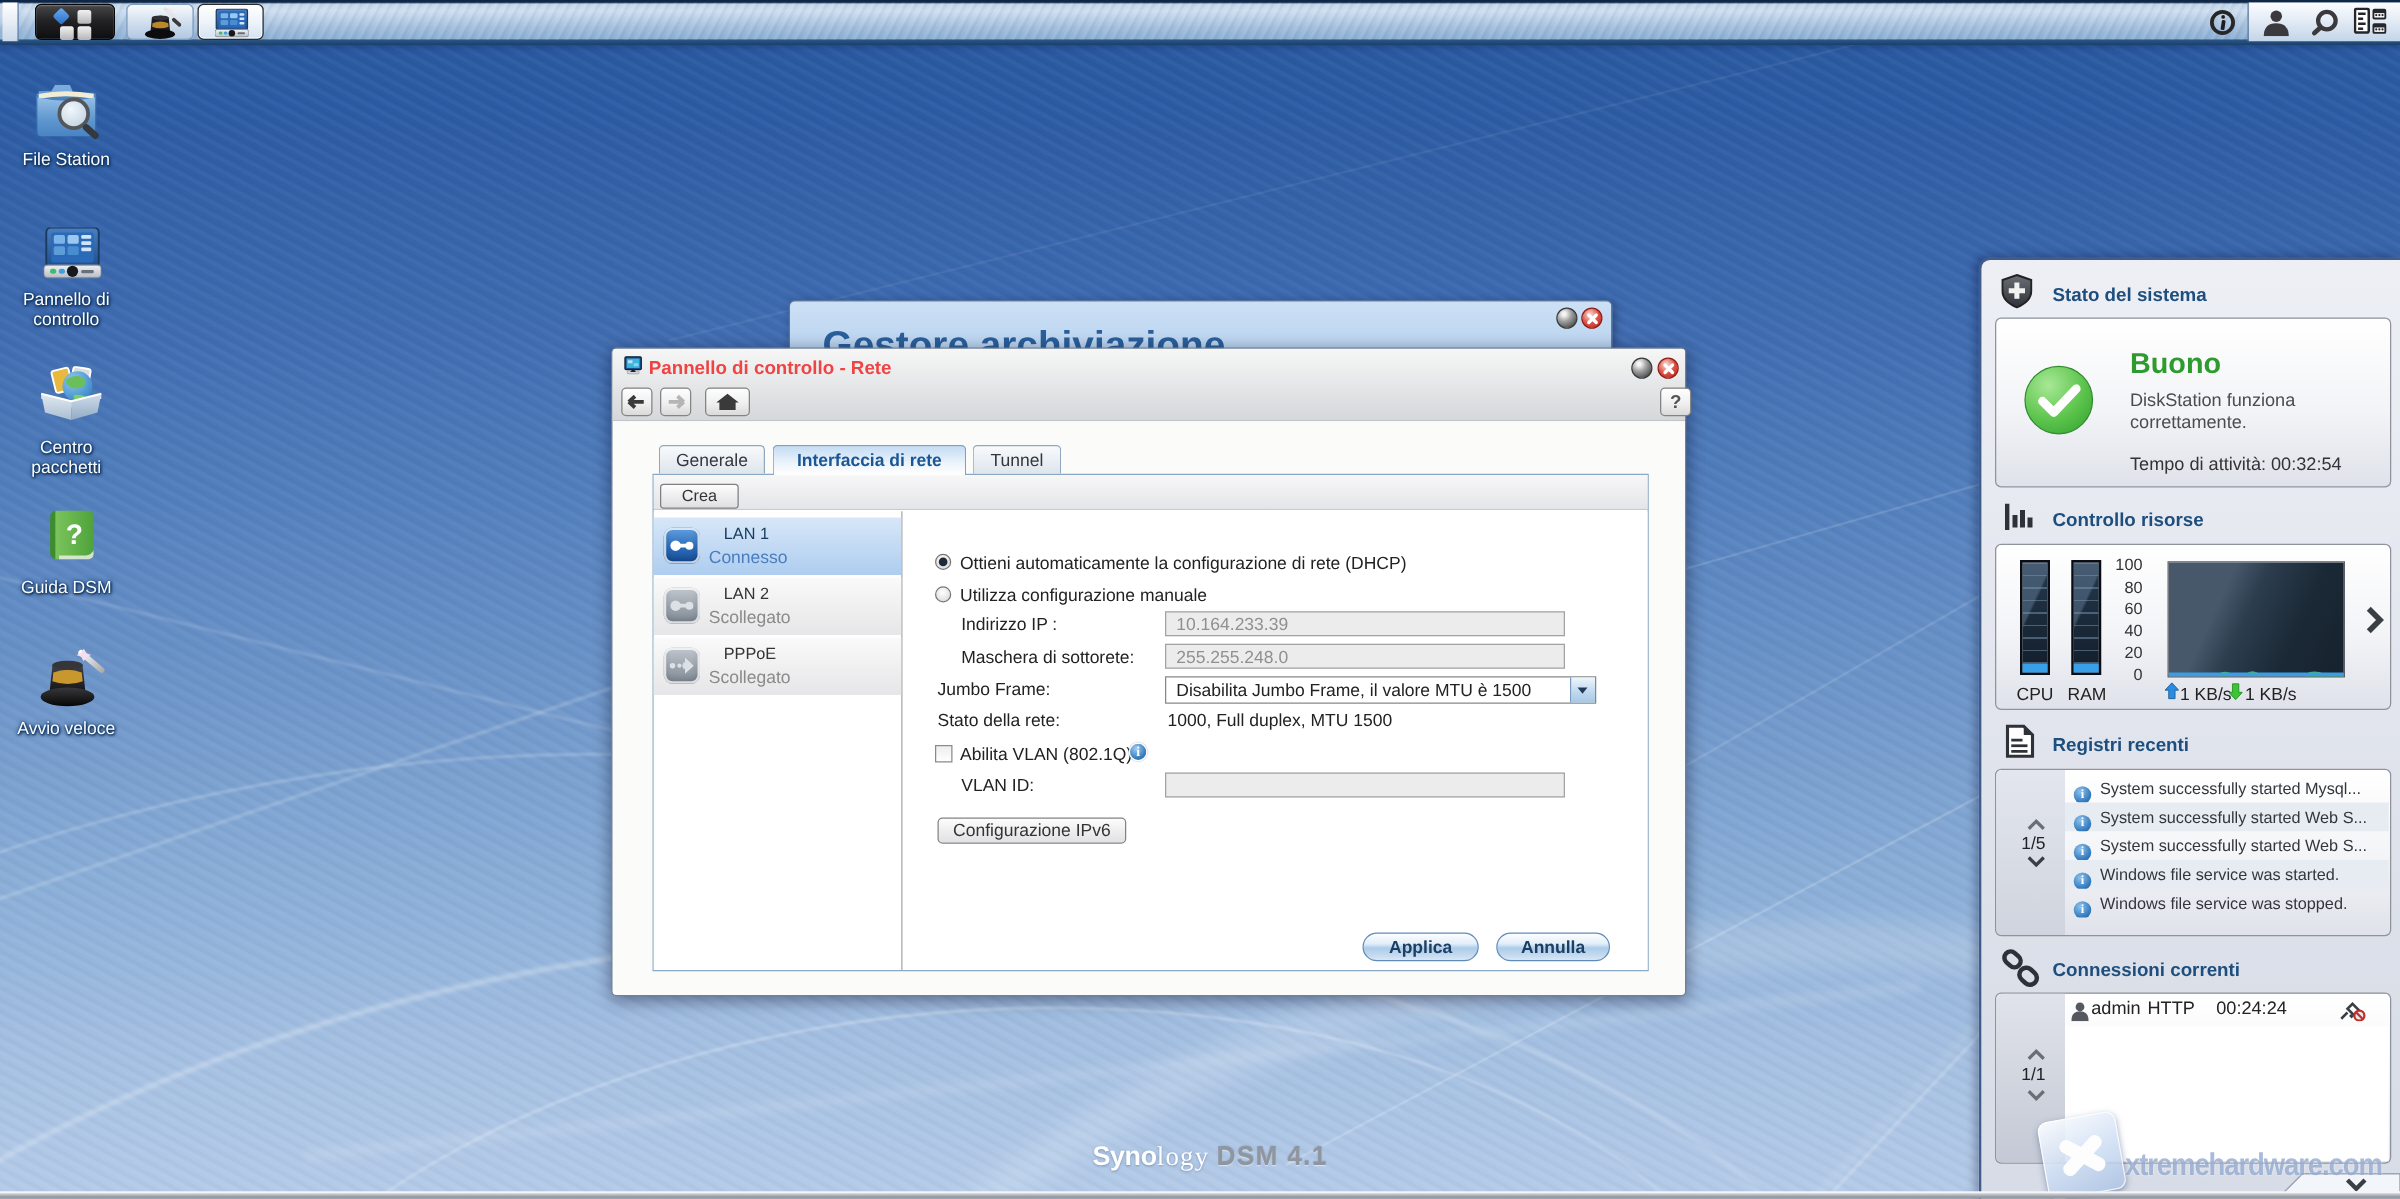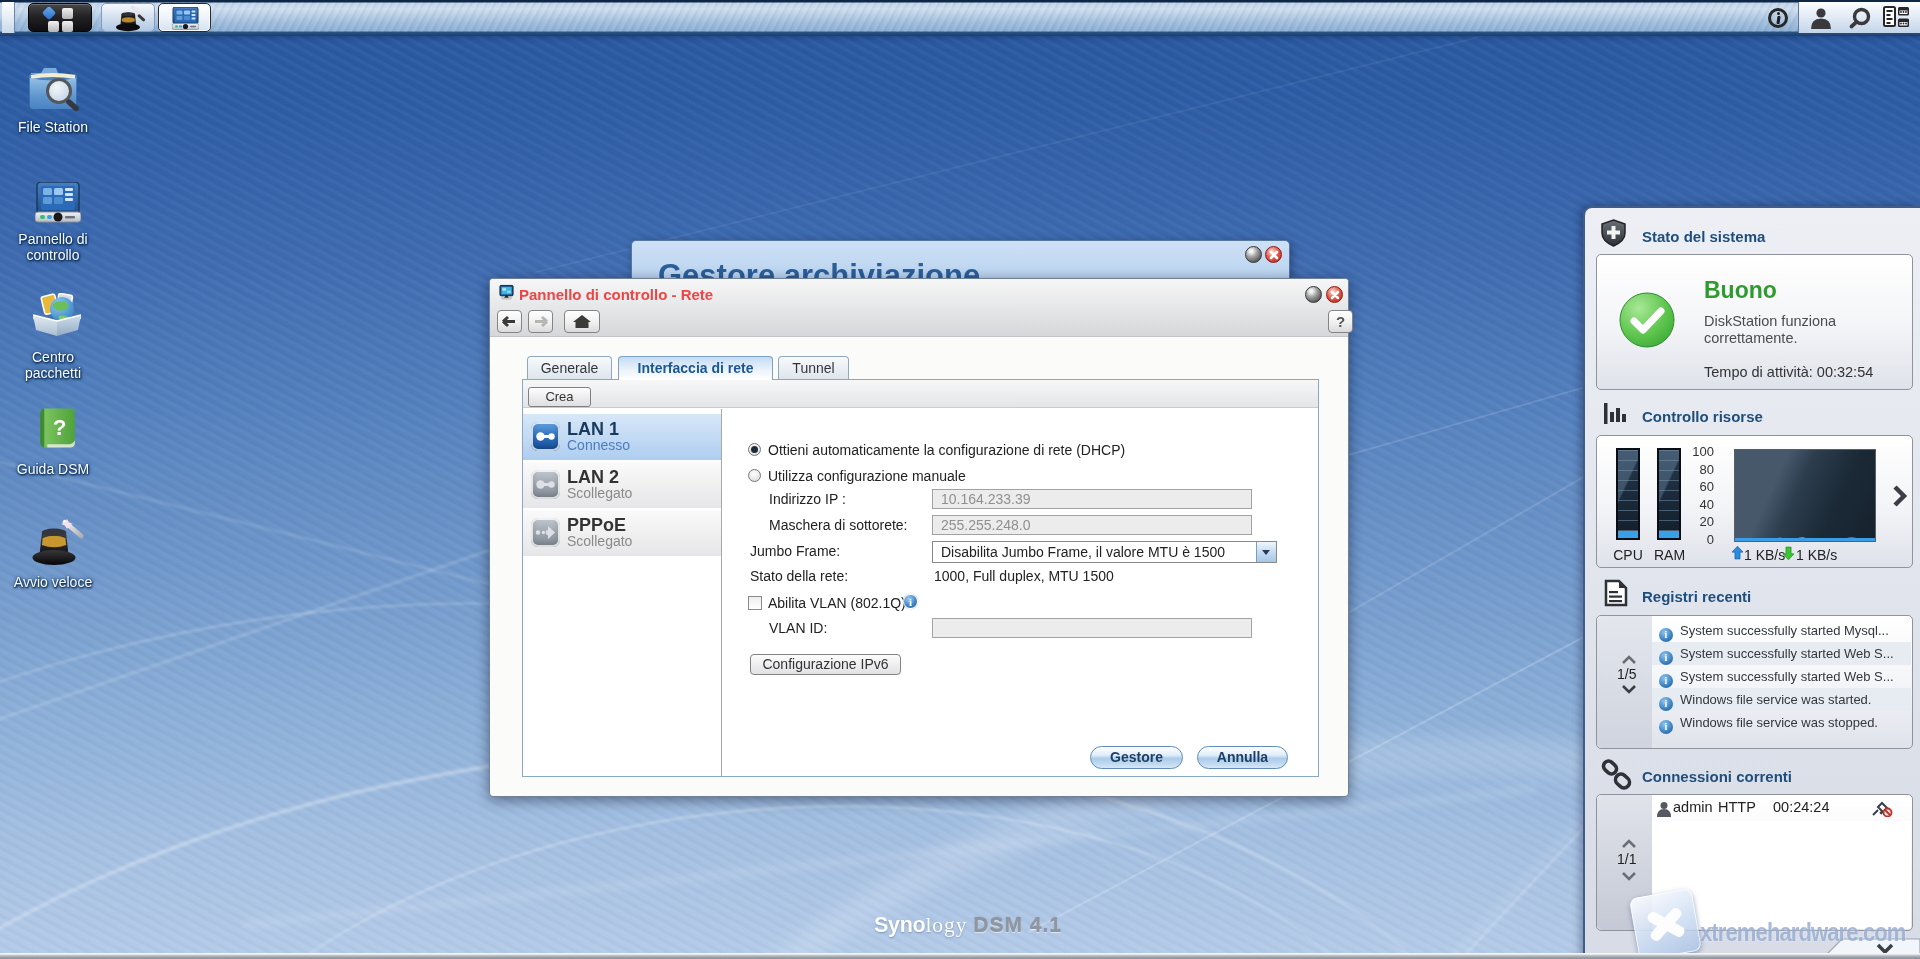--- a/index.html
+++ b/index.html
@@ -64,21 +64,21 @@
 #panel { position:absolute; left:32px; top:100px; width:797px; height:398px; border:1px solid #88a8c5; background:#fff; z-index:2; }
 #ptool { position:absolute; left:0; top:0; right:0; height:28px; background:linear-gradient(180deg,#f7f7f8,#e4e5e8); border-bottom:1px solid #c8cacd; }
 #crea { position:absolute; left:5px; top:7px; width:63px; height:20px; border:1px solid #808080; border-radius:3px;
   background:linear-gradient(180deg,#fdfdfd,#ececee 55%,#e0e0e2); font-size:13px; color:#333; text-align:center; line-height:18px; }
 #llist { position:absolute; left:0; top:29px; width:199px; bottom:0; background:#fff; border-right:1px solid #a8a8a8; }
 .litem { position:absolute; left:0; width:198px; height:46px; background:linear-gradient(180deg,#fafafa,#e6e6e8); }
 .litem.sel { background:linear-gradient(180deg,#d7e7f8,#aecdf0); }
 .litem .ico { position:absolute; left:8px; top:8px; width:29px; height:29px; border-radius:7px; }
 .ico.blue { background:linear-gradient(180deg,#63a2e0,#2a6ab8 55%,#1a56a0); box-shadow:inset 0 0 0 2px rgba(255,255,255,.75), inset 0 -4px 6px rgba(0,20,60,.35); }
 .ico.gray { background:linear-gradient(180deg,#c2c8cf,#9aa2ab 55%,#8b939d); box-shadow:inset 0 0 0 2px rgba(255,255,255,.75), inset 0 -4px 6px rgba(40,50,60,.3); }
-.litem .t1 { position:absolute; left:44px; top:5px; font-size:18px; font-weight:700; color:#333; }
+.litem .t1 { position:absolute; left:56px; top:5px; font-size:13px; font-weight:400; color:#333; }
 .litem .t2 { position:absolute; left:44px; top:23px; font-size:14px; color:#8a8a8a; }
 .litem.sel .t1 { color:#173a5e; }
 .litem.sel .t2 { color:#4a7dbd; }
 
 .flabel { position:absolute; font-size:14px; color:#222; }
 .finput { position:absolute; width:320px; height:20px; border:1px solid #a2a2a2; background:#ececec;
   font-size:14px; color:#909090; line-height:18px; padding-left:8px; }
 .radio { position:absolute; width:13px; height:13px; border-radius:50%; border:1px solid #777;
   background:radial-gradient(circle at 45% 35%, #ffffff, #d4d4d4); }
 .radio.on::after { content:""; position:absolute; left:2px; top:2px; width:7px; height:7px; border-radius:50%; background:#1d2a3a; }
@@ -376,21 +376,21 @@
           <div class="arr"></div>
         </div>
       <div class="flabel" style="left:27px; top:159px;">Stato della rete:</div>
       <div class="flabel" style="left:211px; top:159px;">1000, Full duplex, MTU 1500</div>
       <div class="checkbox" style="left:25px; top:187px;"></div>
       <div class="flabel" style="left:45px; top:186px;">Abilita VLAN (802.1Q)</div>
       <div class="infoc" style="left:180px; top:185px;">i</div>
       <div class="flabel" style="left:46px; top:211px;">VLAN ID:</div>
       <div class="finput" style="left:209px; top:209px;"></div>
       <div class="btn" style="left:27px; top:245px; width:151px; height:21px; line-height:19px;">Configurazione IPv6</div>
-      <div class="pill" style="left:367px; width:93px;">Gestore</div>
+      <div class="pill" style="left:367px; width:93px;">Applica</div>
       <div class="pill" style="left:474px; width:91px;">Annulla</div>
     </div>
   </div>
 </div>
 <div id="sidebar">
 
   <svg class="abs" style="left:15px; top:11px;" width="27" height="28" viewBox="0 0 27 28">
     <path d="M13.5 1 L25 5 V14 q0 8 -11.5 13 Q2 22 2 14 V5 z" fill="url(#shg)" stroke="#222" stroke-width="1.5"></path>
     <path d="M11.5 7 h4 v4.5 H20 v4 h-4.5 V20 h-4 v-4.5 H7 v-4 h4.5 z" fill="#f2f2f2"></path>
     <defs>

